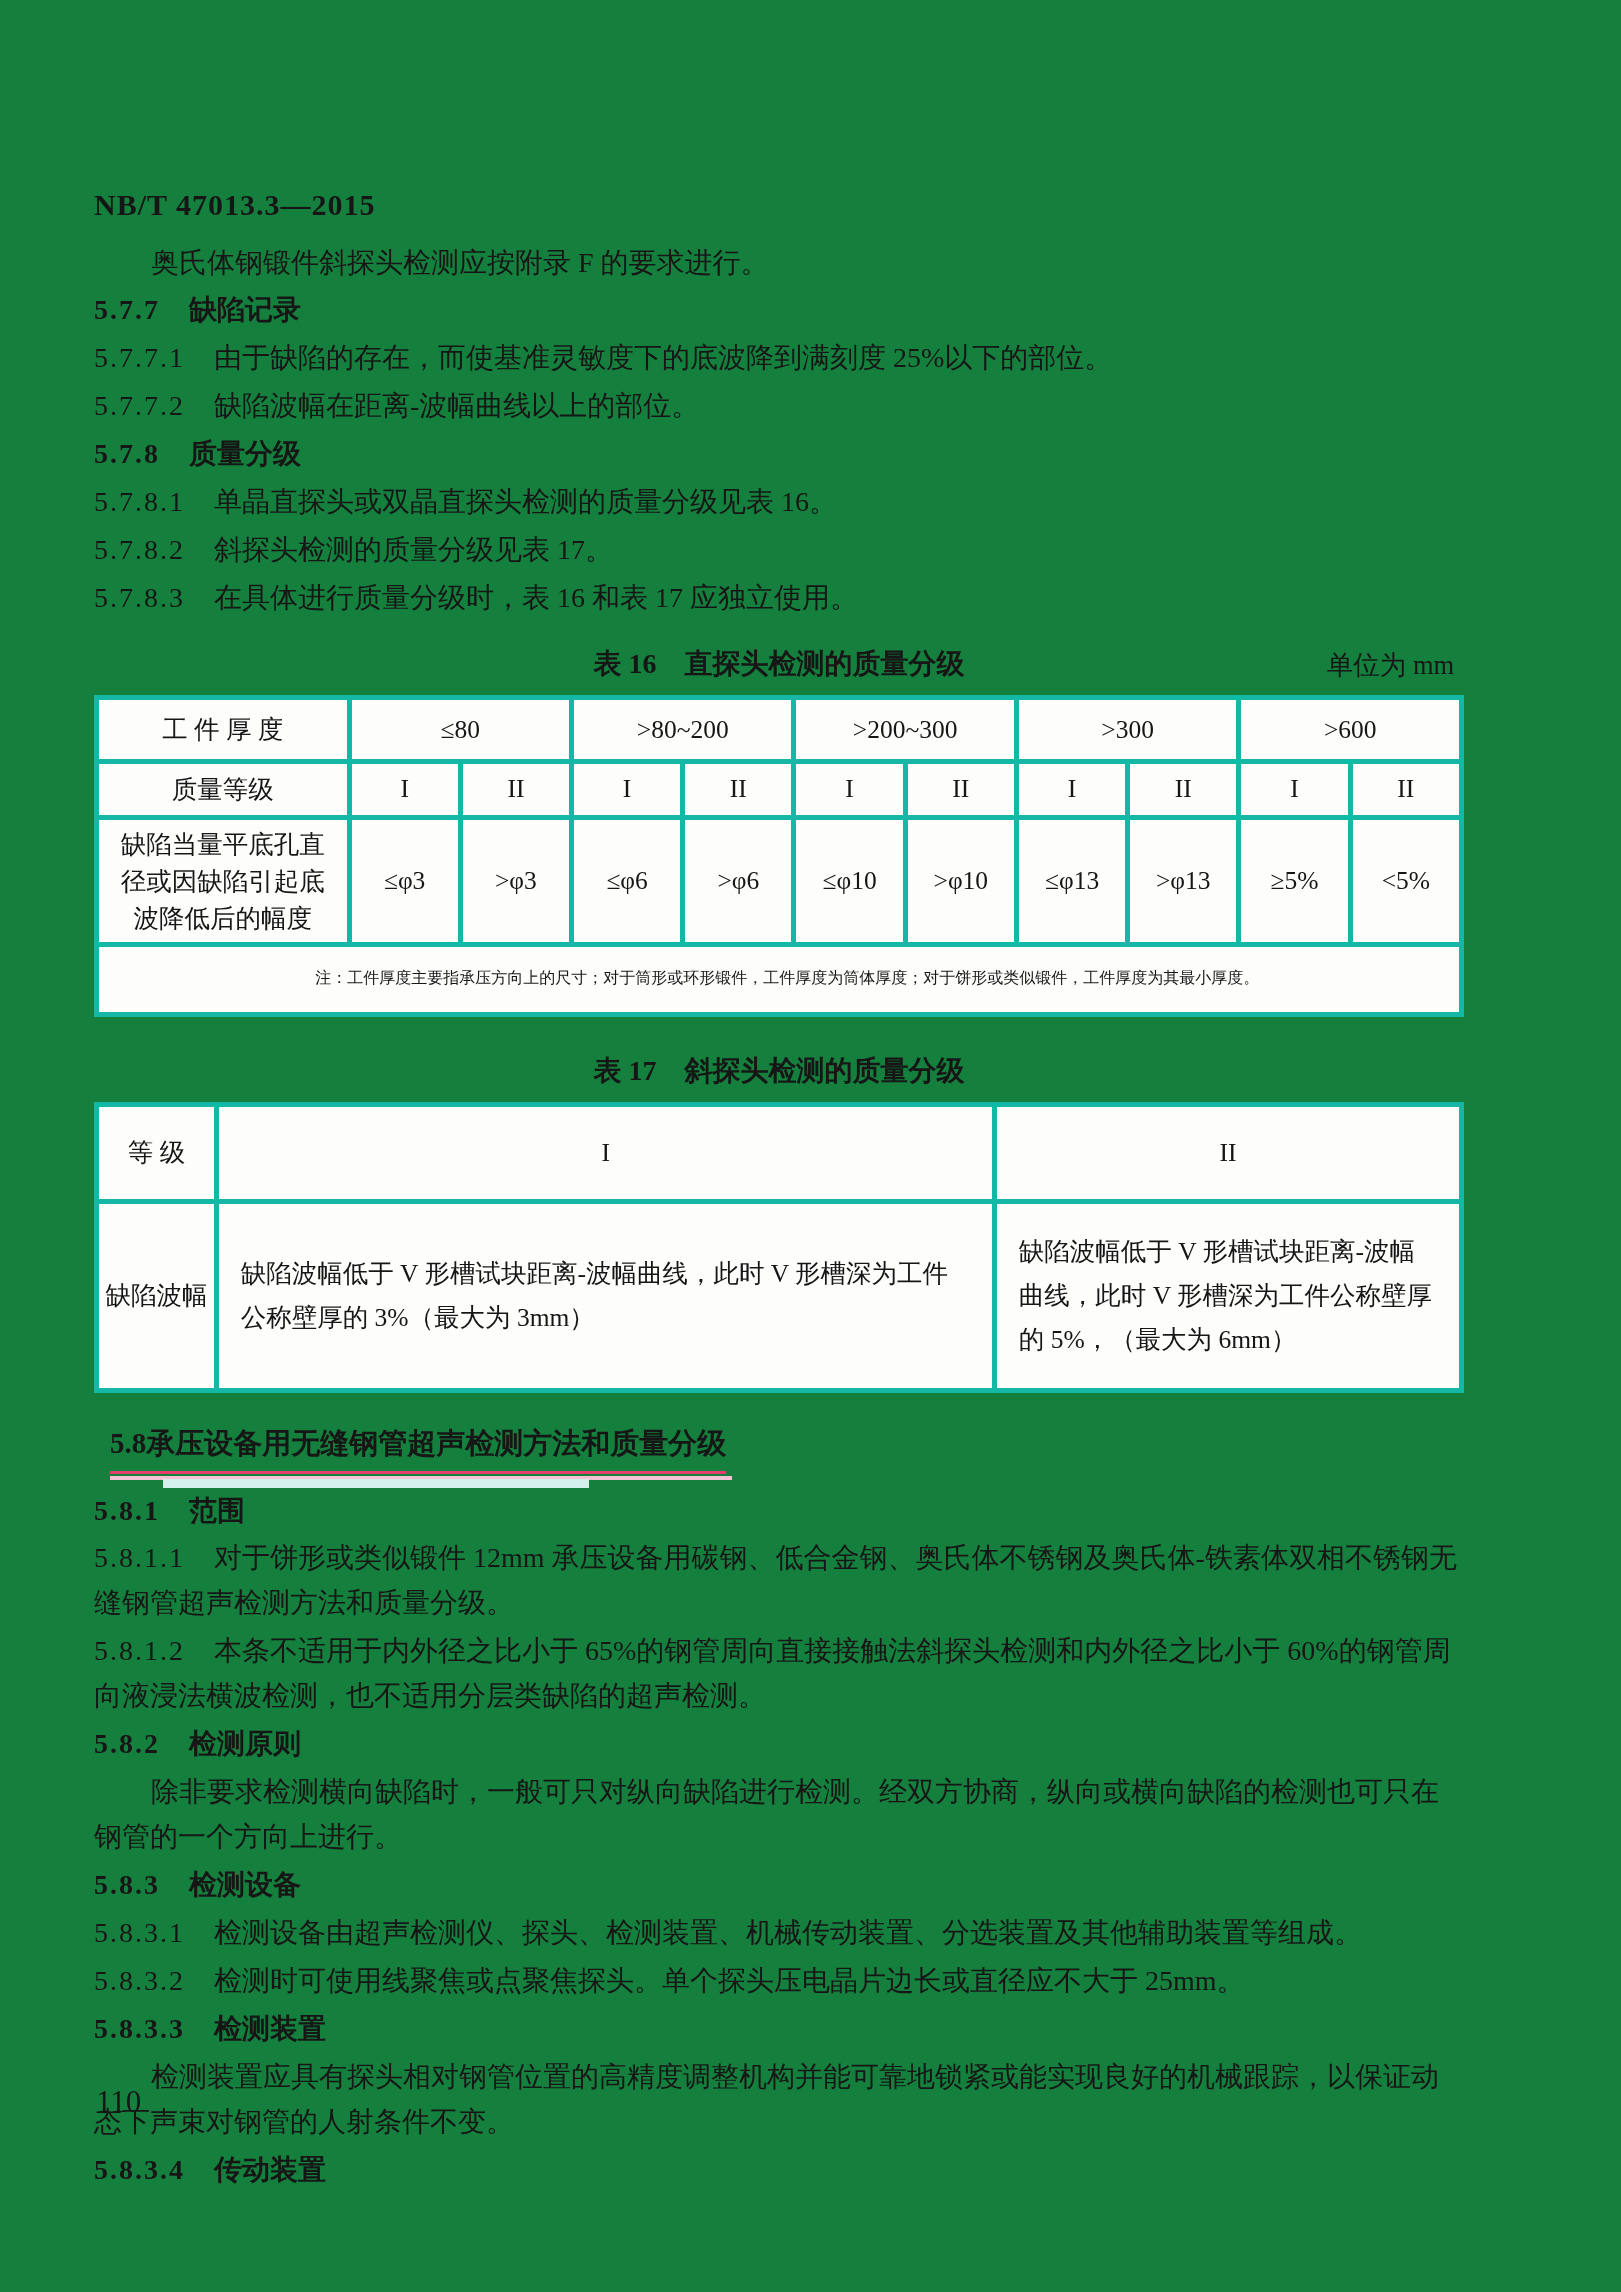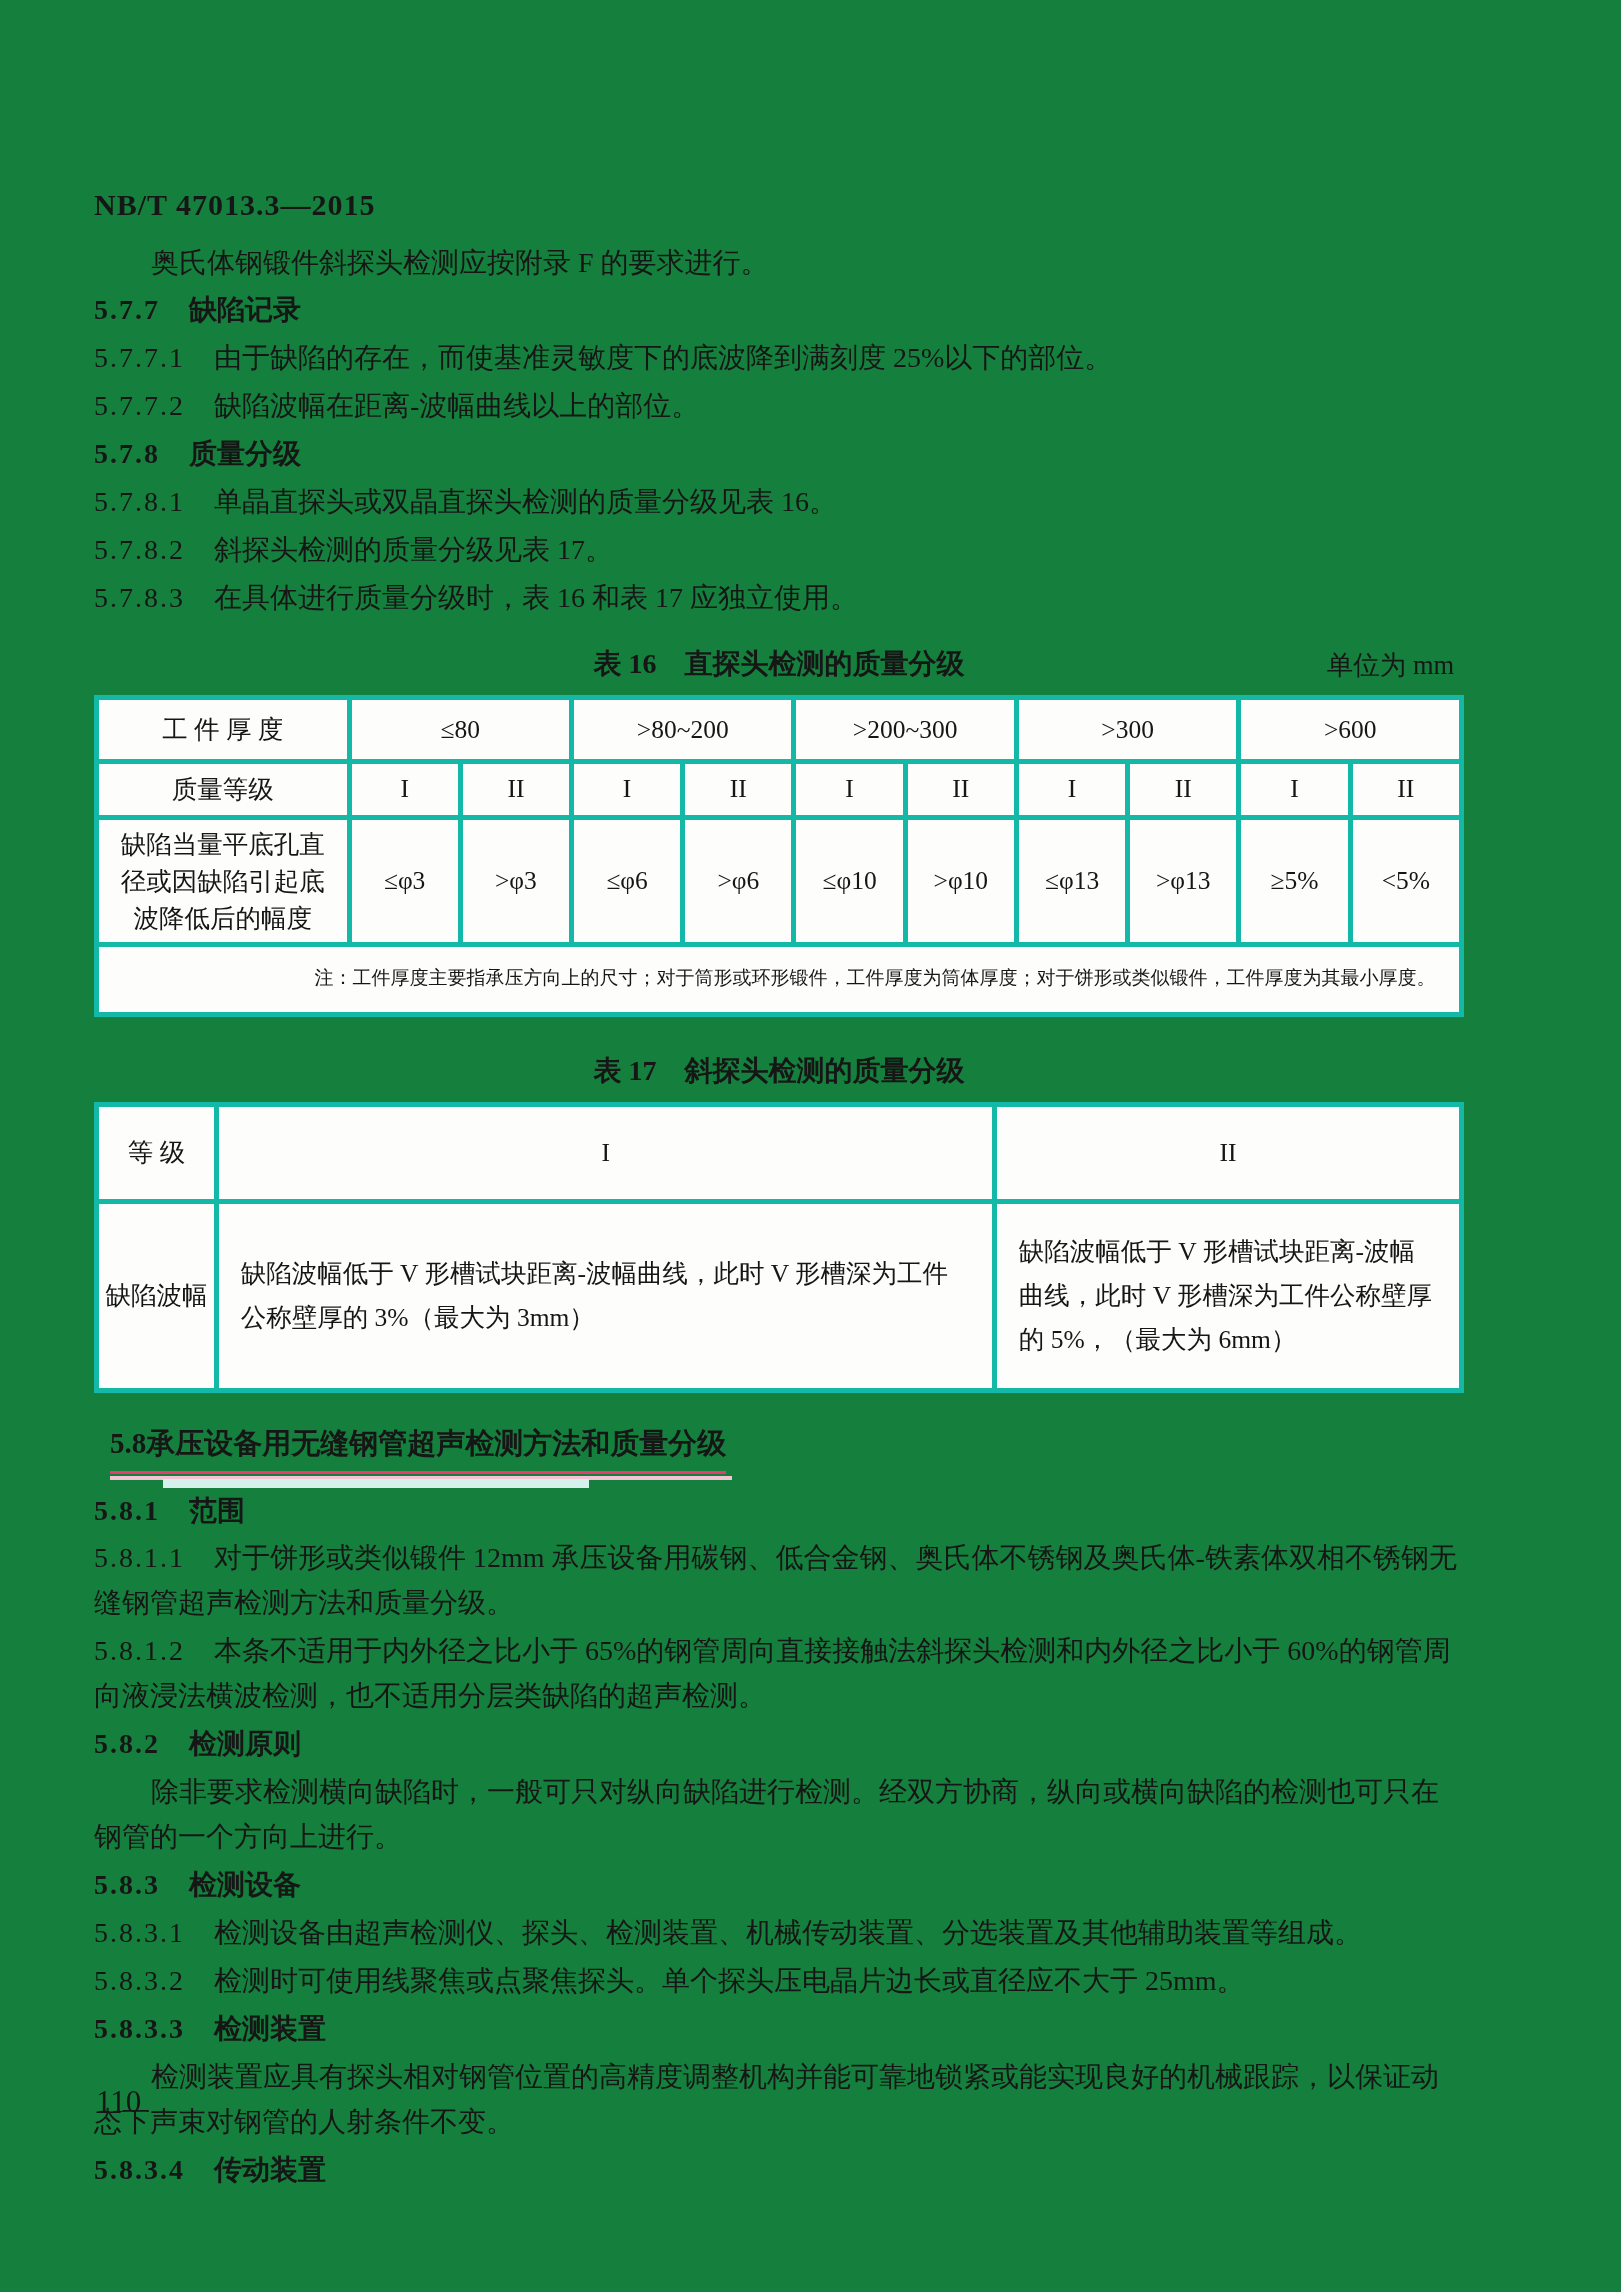--- a/index.html
+++ b/index.html
@@ -42,21 +42,21 @@
     text-align:center; vertical-align:middle;
     padding:5.9px 3.9px;
     word-break:break-all;
   }
   table.grid { border:2.9px solid #141414; }
   .t16 .row-thick th { height:47px; }
   .t16 .row-grade td { height:39px; }
   .t16 .row-def td { height:86px; }
   .t16 .def-label { text-align:center; padding:5.9px 13.7px; line-height:37px; }
   .t16 td.note-cell {
-    text-align:right; font-size:19px; line-height:41px;
+    text-align:center; font-size:16px; line-height:41px;
     padding:9.8px 23.5px 13.7px 116px; text-indent:-76px;
   }
   .t17 th { height:80px; }
   .t17 td.body-cell {
     text-align:left; height:157px;
     padding:13.7px 21.6px; line-height:44px; font-size:25.5px;
   }
   .t17 td.row-label { width:118px; }
   .page-number { position:absolute; left:96px; top:2084px; font-size:31px; }
 </style>

